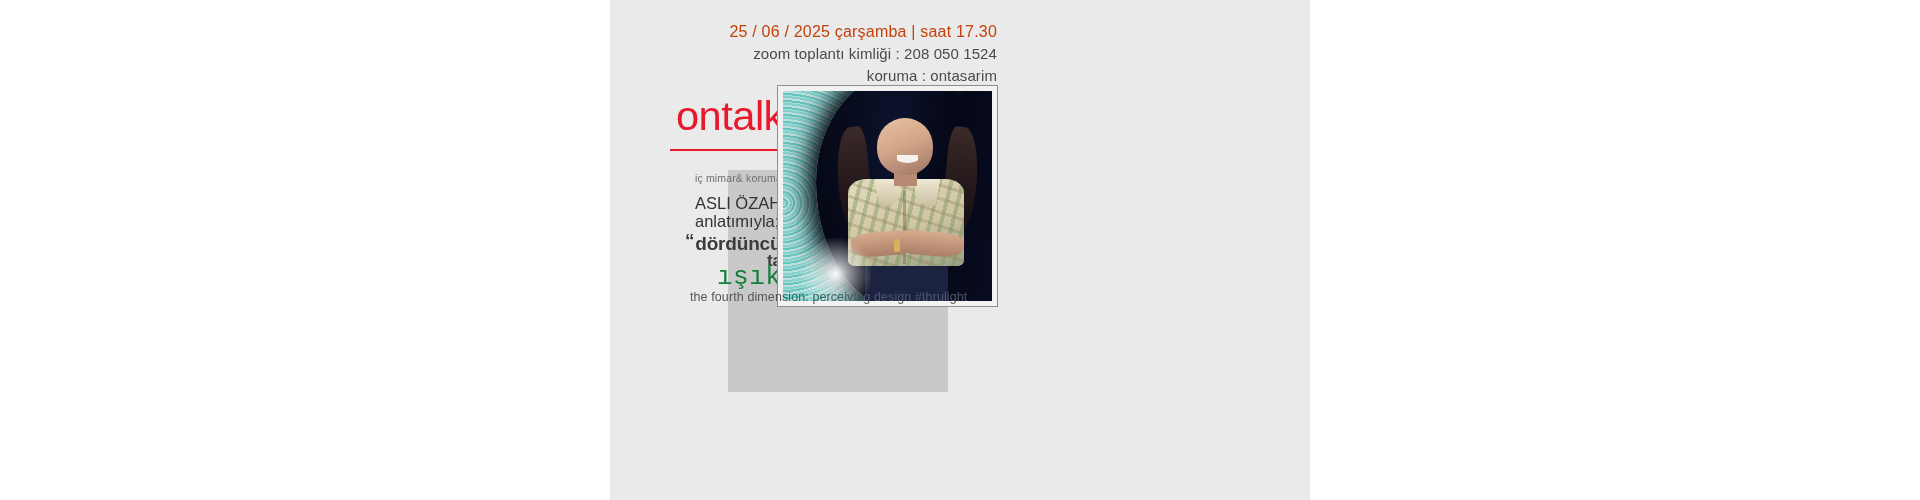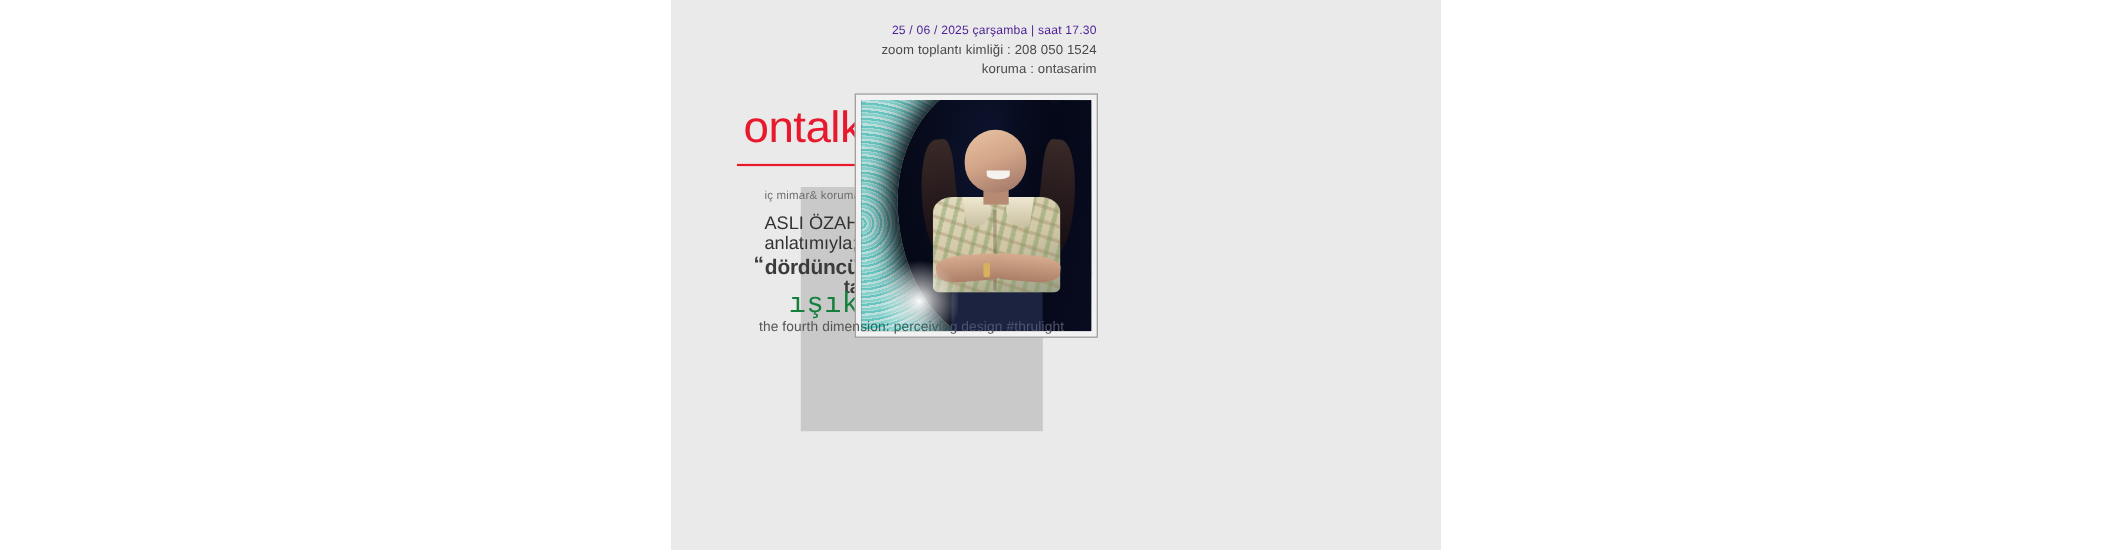--- a/index.html
+++ b/index.html
@@ -34,28 +34,28 @@
 
   
   #meta-block {
     position: absolute;
     right: 313px;
     top: 21px;
     text-align: right;
     line-height: 1.32;
   }
   #meta-date {
-    font-size: 11px;
-    color: #4c1d95;
+    font-size: 16px;
+    color: #c2410c;
     letter-spacing: 0.2px;
     white-space: nowrap;
   }
   #meta-zoom-id,
   #meta-password {
-    font-size: 12px;
+    font-size: 15px;
     color: #4a4a4a;
     letter-spacing: 0.1px;
     white-space: nowrap;
     margin-top: 2px;
   }
 
   
   #brand-rule {
     position: absolute;
     left: 60px;

